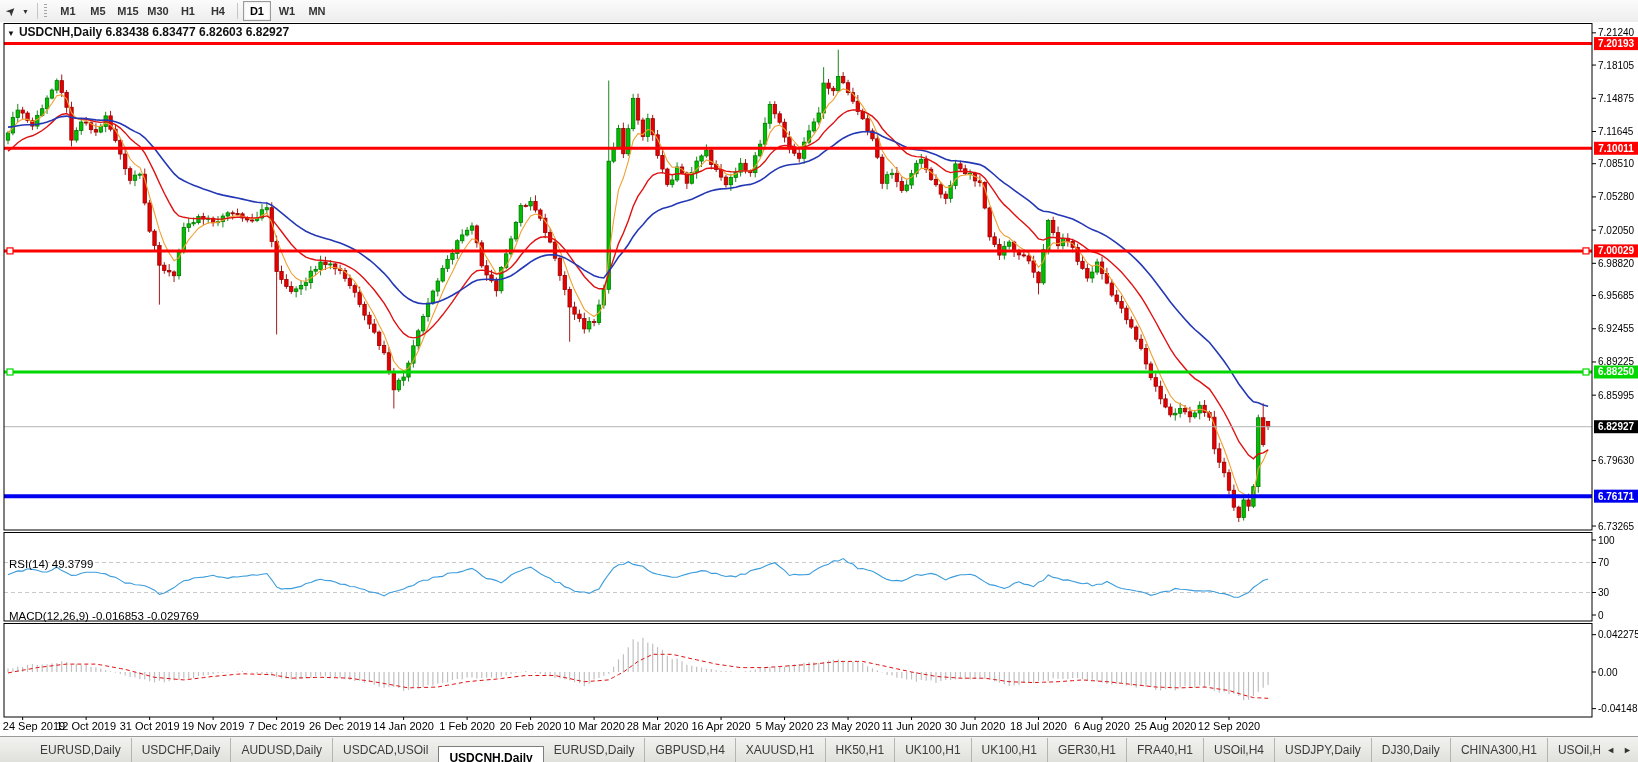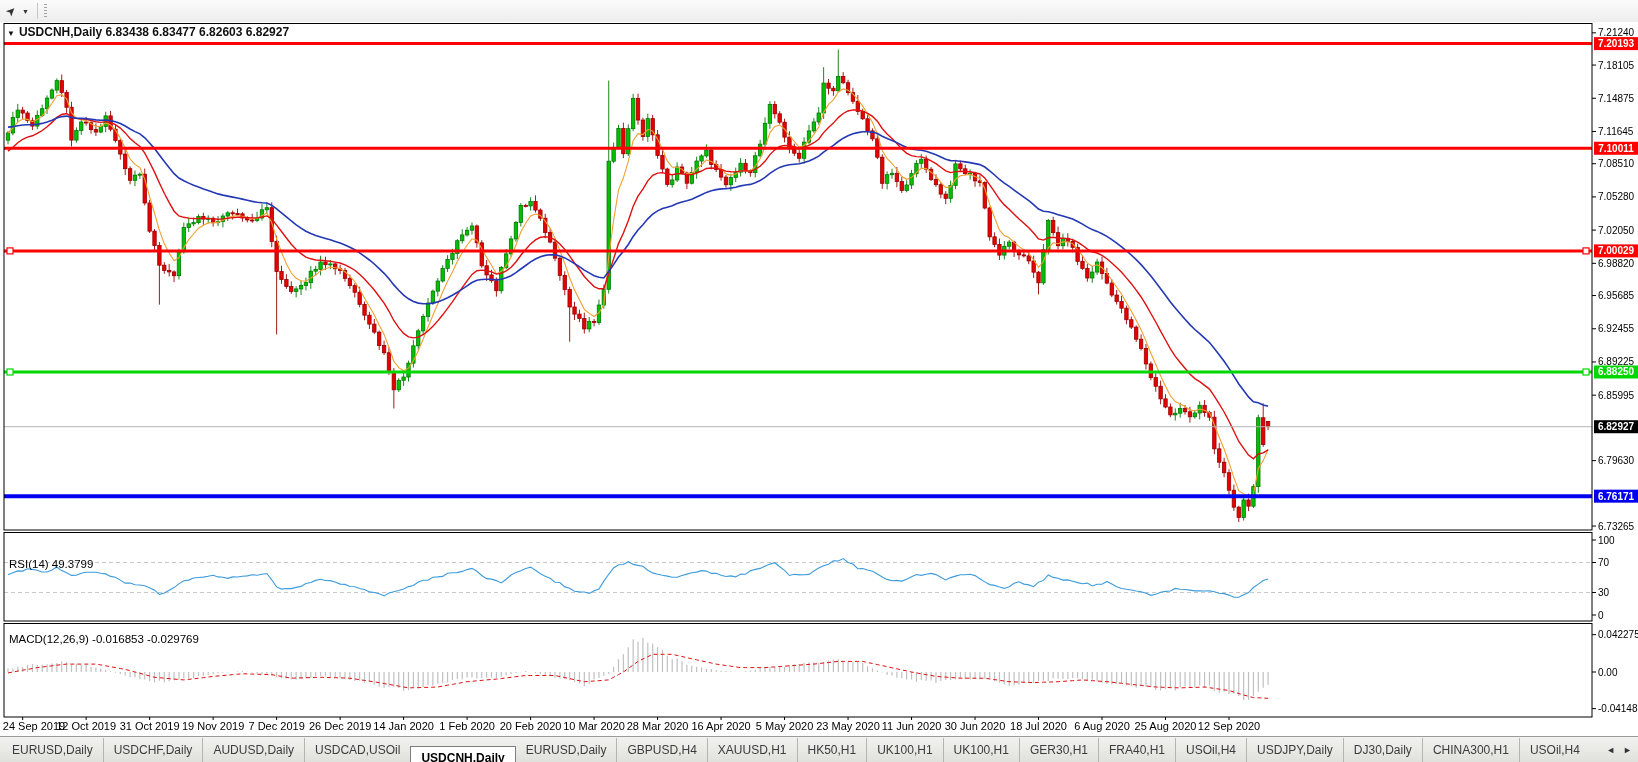--- a/index.html
+++ b/index.html
@@ -18,44 +18,56 @@
   .tfbtn.active{background:#fdfdfd;border:1px solid #9a9a9a;box-shadow:inset 0 0 2px #cfcfcf;color:#000;}
   
   .chart-area{position:absolute;top:22px;left:0;width:1638px;height:714px;background:#fff;}
   .ohlc-title{position:absolute;top:3px;left:7px;font-size:12px;font-weight:700;color:#111;z-index:5;}
   .ohlc-title .tri{font-size:8px;margin-right:4px;color:#111;}
   .ind-label{position:absolute;left:9px;font-size:11.5px;color:#000;z-index:5;}
   
   .tabbar{position:absolute;top:736px;left:0;width:1638px;height:26px;
     background:linear-gradient(#f2f2f0,#dfdfdb);border-top:1px solid #9a9a9a;
     display:flex;align-items:center;font-size:12px;color:#3c3c3c;}
-  .tabbar .tabs{display:flex;align-items:center;height:100%;padding-left:2px;flex:1 1 auto;overflow:hidden;}
+  .tabbar .tabs{display:flex;align-items:center;height:100%;padding-left:30px;flex:1 1 auto;overflow:hidden;}
   .tab{padding:0 10px;line-height:24px;white-space:nowrap;border-left:1px solid #b4b4b0;cursor:default;}
   .tab:first-child{border-left:none;}
   .tab.active{background:#ffffff;border:1px solid #7e7e7e;border-bottom:1px solid #ffffff;
     font-weight:700;color:#000;line-height:22px;margin-top:16px;}
   .tab.active + .tab{border-left:none;}
   .tabscroll{display:flex;align-items:center;padding:0 6px;gap:8px;font-size:9px;color:#333;}
 </style>
 </head>
 <body>
 
 <div class="toolbar">
   <span class="tool-ico">➤</span>
   <span class="caret">▼</span>
   <span class="vsep"></span>
   <span class="grip"></span>
+  <span id="tf-container" style="display:flex;align-items:center;">
+      <span class="tfbtn">M1</span>
+      <span class="tfbtn">M5</span>
+      <span class="tfbtn">M15</span>
+      <span class="tfbtn">M30</span>
+      <span class="tfbtn">H1</span>
+      <span class="tfbtn">H4</span>
+      <span class="vsep"></span>
+      <span class="tfbtn active">D1</span>
+      <span class="tfbtn">W1</span>
+      <span class="tfbtn">MN</span>
+    </span>
 </div>
 
 <div class="chart-area">
   <div class="ohlc-title">
     <span class="tri">▼</span><span>USDCNH,Daily  6.83438 6.83477 6.82603 6.82927</span>
   </div>
   <div class="ind-label" id="rsi-label" style="top: 536px;">RSI(14) 49.3799</div>
-  <div class="ind-label" id="macd-label" style="top: 611px; text-align: center;">MACD(12,26,9) -0.016853 -0.029769</div>
+  <div class="ind-label" id="macd-label" style="top: 588px; text-align: center;">MACD(12,26,9) -0.016853 -0.029769</div>
   <svg id="chart-svg" width="1638" height="714" viewBox="0 22 1638 714">
       <line x1="8" y1="130.88720493850713" x2="8" y2="144.27123760485586" stroke="#007a00" stroke-width="0.9"></line>
       <rect x="6.3" y="132.97196261682222" width="3.4" height="7.196261682243545" fill="#00c000" stroke="#007a00" stroke-width="0.8"></rect>
       <line x1="12.884" y1="111.74832588821849" x2="12.884" y2="135.30855509266607" stroke="#007a00" stroke-width="0.9"></line>
       <rect x="11.184000000000001" y="117.43371172098698" width="3.4" height="15.538250895835247" fill="#00c000" stroke="#007a00" stroke-width="0.8"></rect>
       <line x1="17.768" y1="103.90350628316908" x2="17.768" y2="122.46874767946885" stroke="#007a00" stroke-width="0.9"></line>
       <rect x="16.068" y="110.09324493923901" width="3.4" height="7.340466781747963" fill="#00c000" stroke="#007a00" stroke-width="0.8"></rect>
       <line x1="22.652" y1="106.83170328131418" x2="22.652" y2="119.25251015074352" stroke="#990000" stroke-width="0.9"></line>
       <rect x="20.952" y="110.09324493923901" width="3.4" height="2.9749064120488526" fill="#e60000" stroke="#990000" stroke-width="0.8"></rect>
       <line x1="27.536" y1="111.1277243862799" x2="27.536" y2="122.75288052254342" stroke="#990000" stroke-width="0.9"></line>

